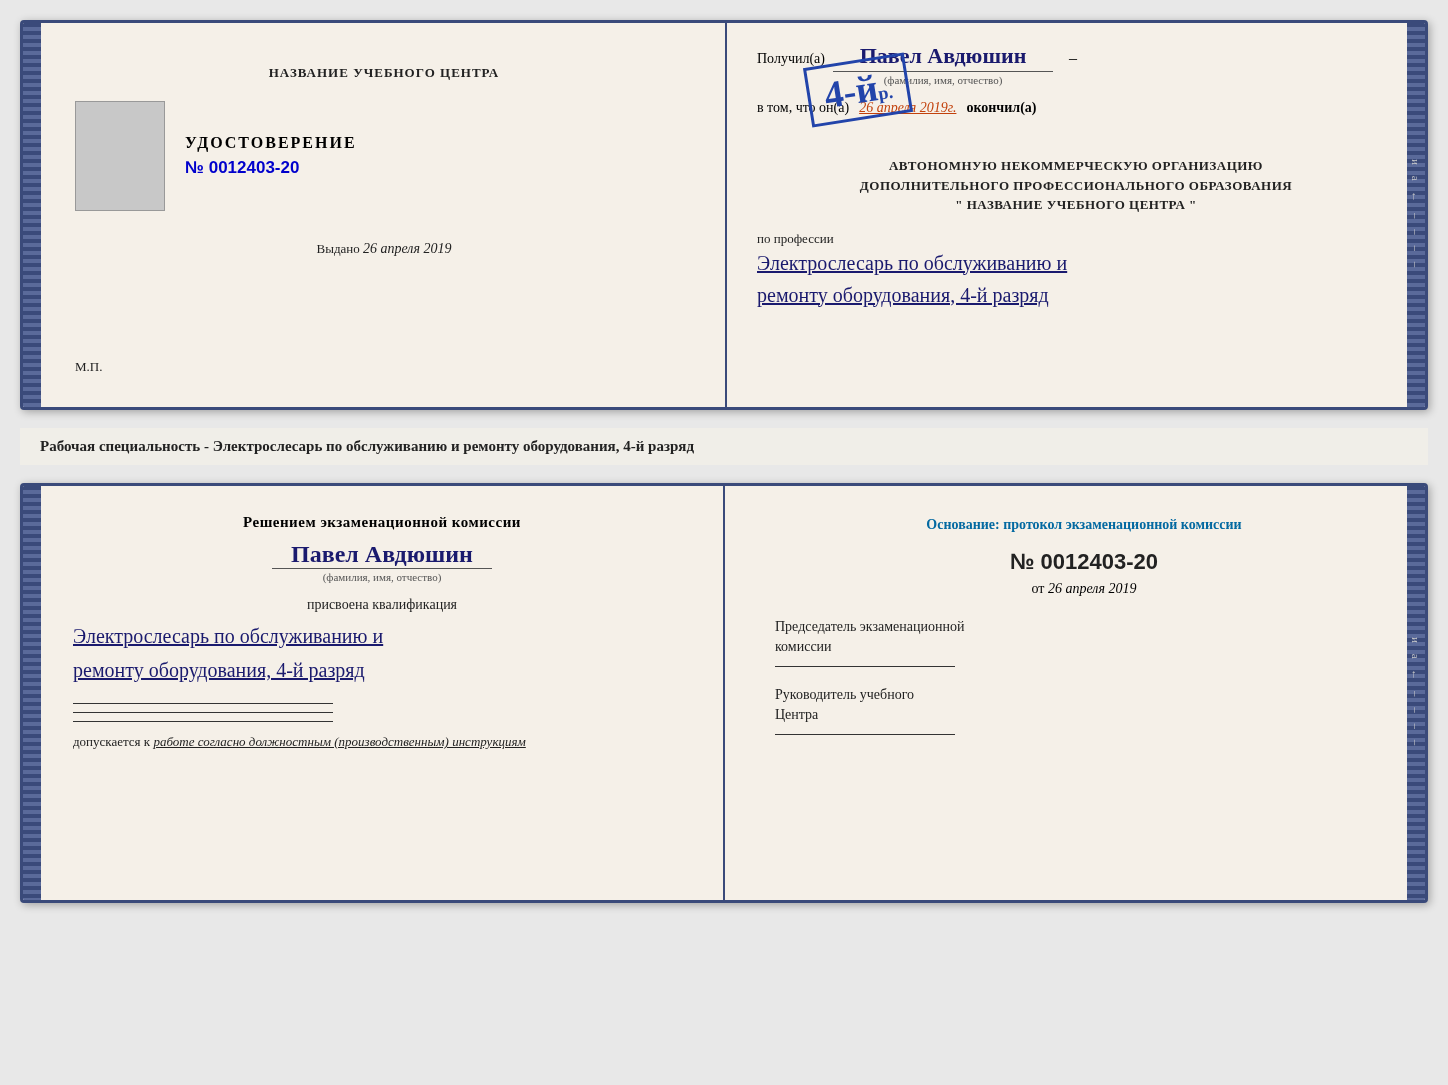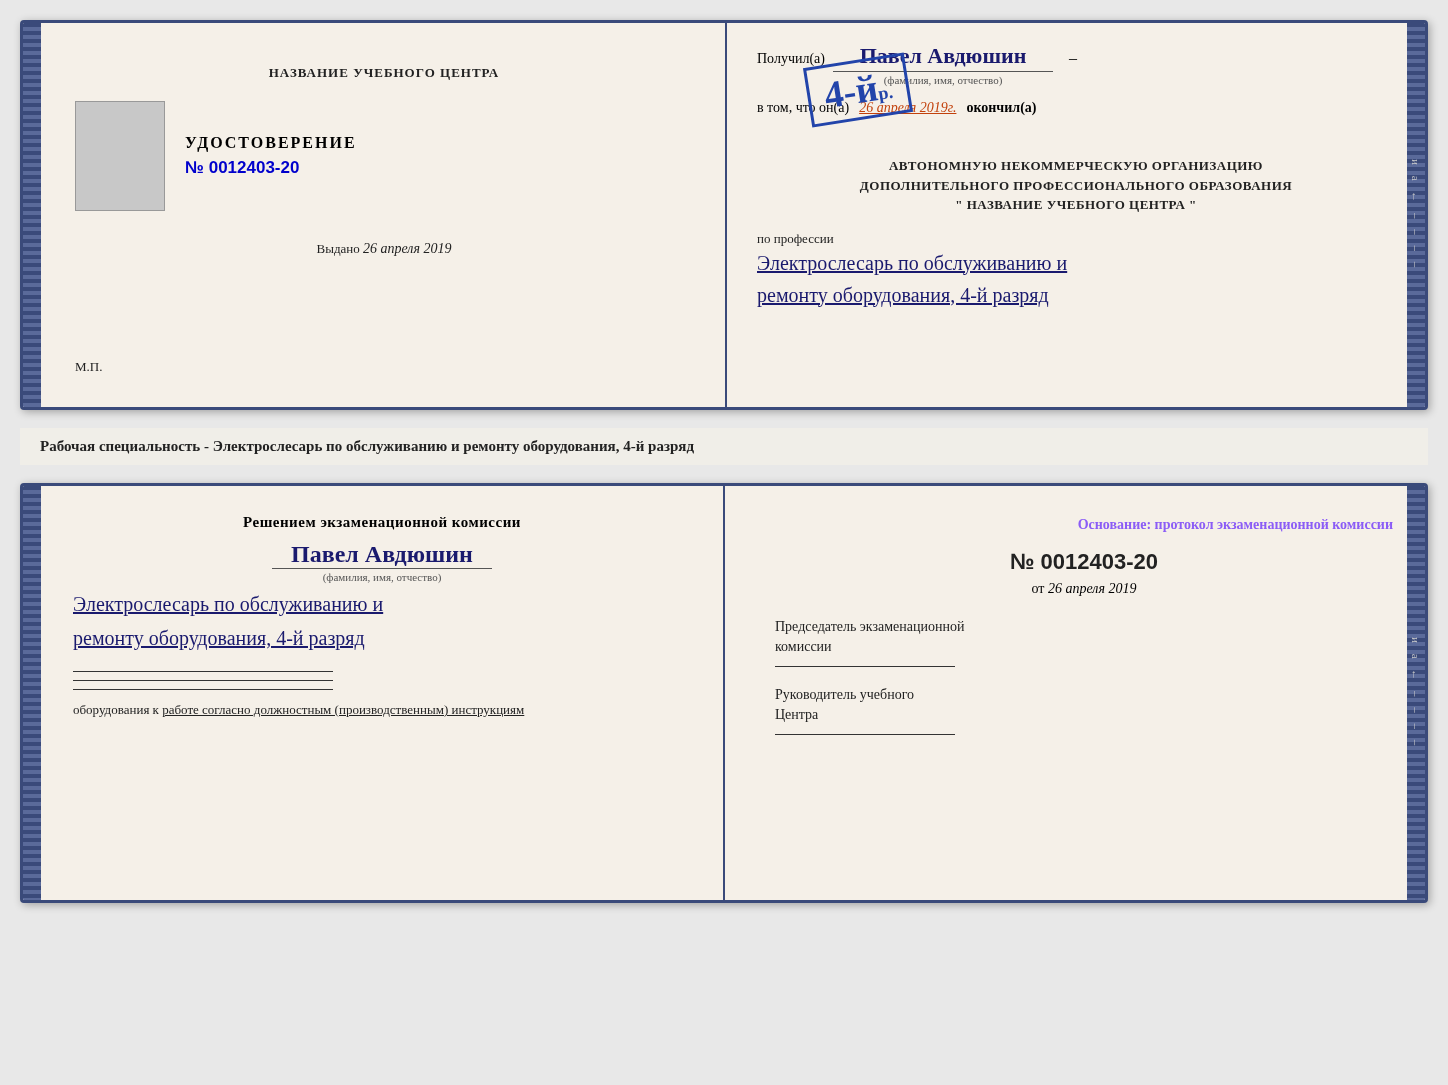--- a/index.html
+++ b/index.html
@@ -264,31 +264,32 @@
       margin: 8px 0;
     }
 
     .allowed-text {
       font-size: 13px;
       color: #222;
       margin-top: 12px;
     }
 
     .allowed-italic {
+      font-style: italic;
       text-decoration: underline;
     }
 
     
     .basis-title {
       font-size: 14px;
       font-weight: bold;
-      text-align: right;
+      text-align: center;
       line-height: 1.5;
       margin-bottom: 14px;
-      color: #8b5cf6;
+      color: #0369a1;
     }
 
     .protocol-number {
       font-size: 22px;
       font-weight: bold;
       font-family: Arial, sans-serif;
       color: #222;
       text-align: center;
     }
 
@@ -423,32 +424,33 @@
     <div class="bottom-left">
       <div class="spine-left"></div>
 
       <div class="decision-title">Решением экзаменационной комиссии</div>
 
       <div style="text-align:center; margin-bottom:4px;">
         <div class="person-name-large">Павел Авдюшин</div>
         <span class="small-label-center">(фамилия, имя, отчество)</span>
       </div>
 
+      <div class="assigned-text">присвоена квалификация</div>
 
       <div class="qualification-value">Электрослесарь по обслуживанию и</div>
       <div class="qualification-value">ремонту оборудования, 4-й разряд</div>
 
       <div class="signature-lines">
         <div class="sig-line"></div>
         <div class="sig-line"></div>
         <div class="sig-line"></div>
       </div>
 
       <div class="allowed-text">
-        <span>оборудования к</span>
+        <span>допускается к</span>
         <span class="allowed-italic">работе согласно должностным (производственным) инструкциям</span>
       </div>
 
     </div>
 
     <div class="bottom-right">
       <div class="side-strip-right">
         <span class="side-chars">и а ← – – – –</span>
       </div>
 

